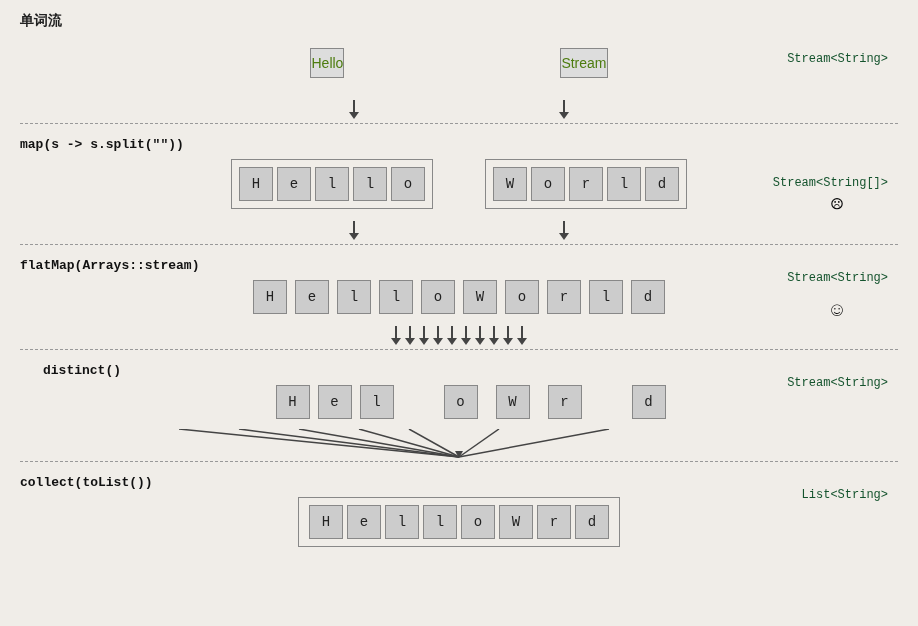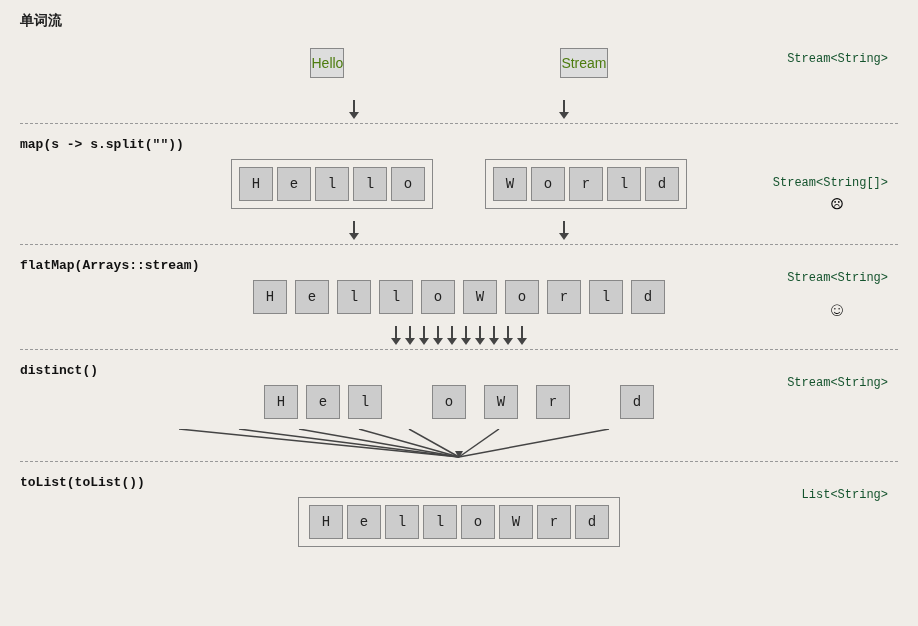--- a/index.html
+++ b/index.html
@@ -231,21 +231,21 @@
         <div class="arrow-down"></div>
       </div>
     <div class="arrow-container">
         <div class="arrow-line"></div>
         <div class="arrow-down"></div>
       </div>
   </div>
 
   <div class="dashed-line"></div>
 
-  <div class="section" style="position:relative; min-height:62px;">
+  <div class="section" style="position:relative; min-height:62px;margin-left:23px;">
     <div class="operation-label"><b>distinct</b>()</div>
     <div class="row" style="justify-content:center; gap:4px; margin-top:4px;">
       <div class="char-box">H</div>
       <div class="char-box">e</div>
       <div class="char-box">l</div>
       <div style="width:34px; margin:2px;"></div>
       <div class="char-box">o</div>
       <div style="width:6px;"></div>
       <div class="char-box">W</div>
       <div style="width:6px;"></div>
@@ -266,21 +266,21 @@
       <line x1="290" y1="0" x2="340" y2="28" stroke="#444" stroke-width="1.5"></line>
       <line x1="380" y1="0" x2="340" y2="28" stroke="#444" stroke-width="1.5"></line>
       <line x1="490" y1="0" x2="340" y2="28" stroke="#444" stroke-width="1.5"></line>
       <polygon points="336,22 344,22 340,29" fill="#444"></polygon>
     </svg>
   </div>
 
   <div class="dashed-line"></div>
 
   <div class="section" style="position:relative; min-height:68px;">
-    <div class="operation-label"><b>toList</b>(toList())</div>
+    <div class="operation-label"><b>collect</b>(toList())</div>
     <div class="row" style="justify-content:center; margin-top:4px;">
       <div class="list-group-box">
         <div class="char-box">H</div>
         <div class="char-box">e</div>
         <div class="char-box">l</div>
         <div class="char-box">l</div>
         <div class="char-box">o</div>
         <div class="char-box">W</div>
         <div class="char-box">r</div>
         <div class="char-box">d</div>

